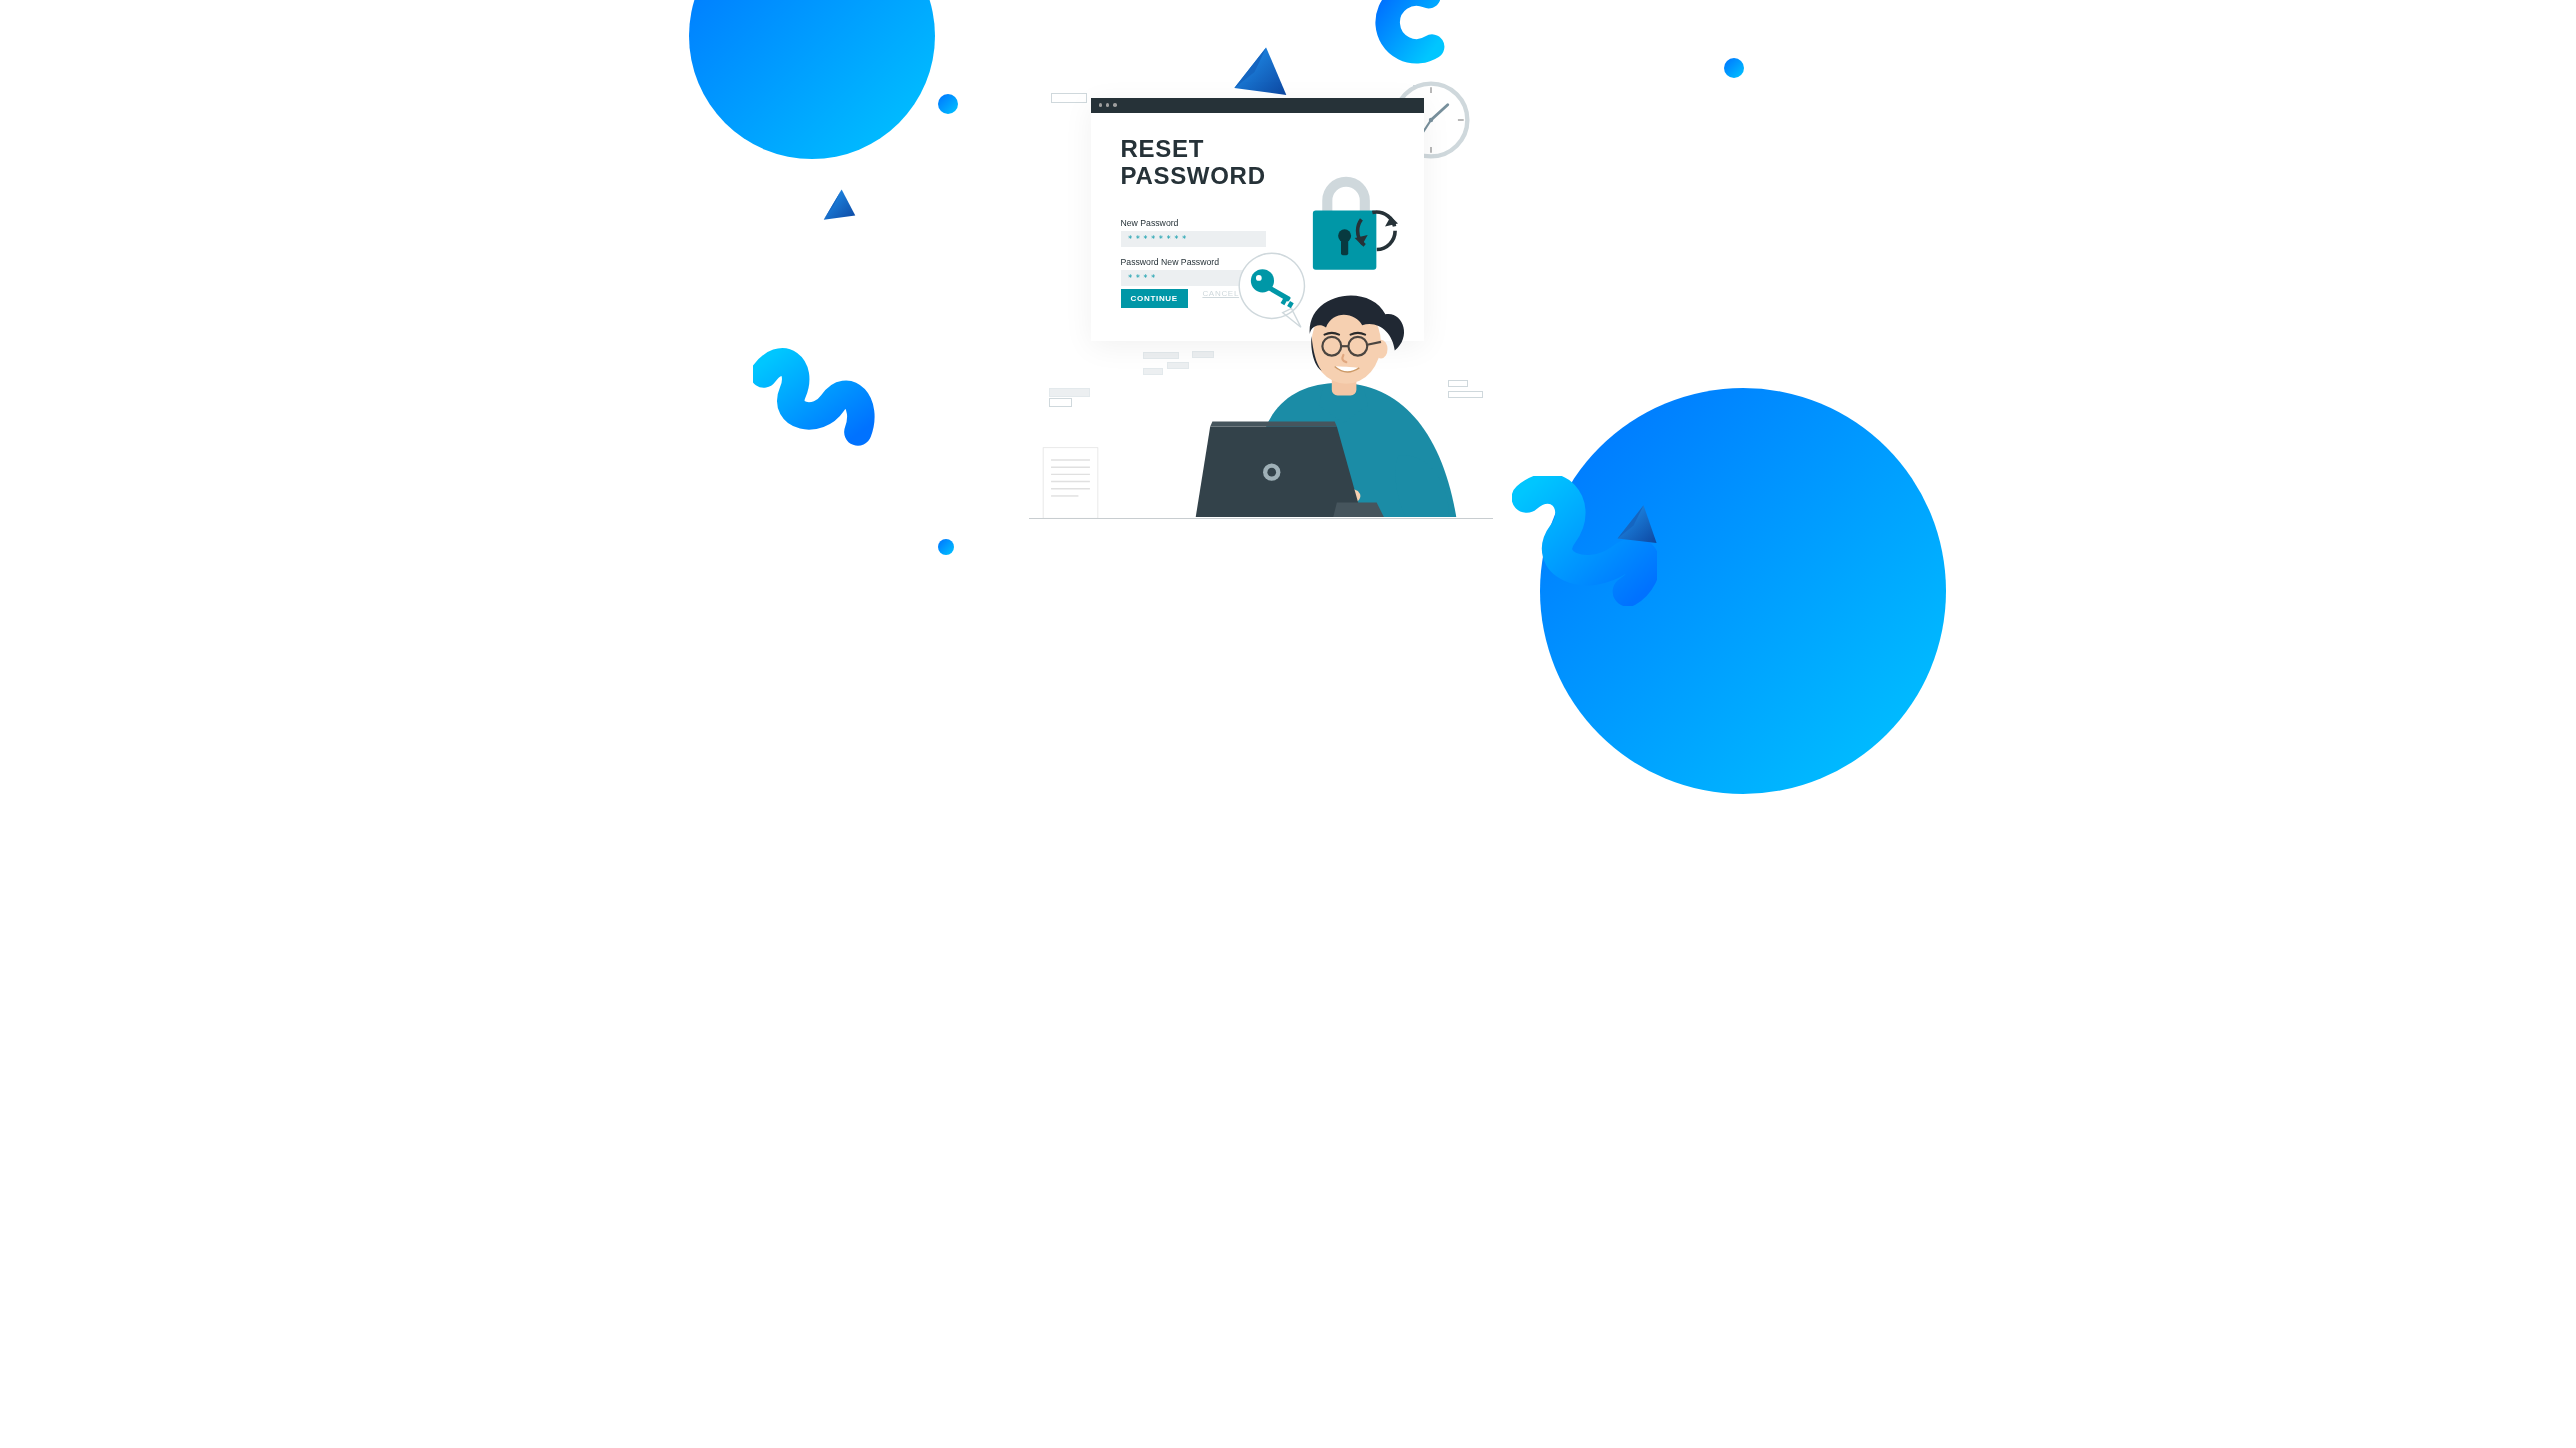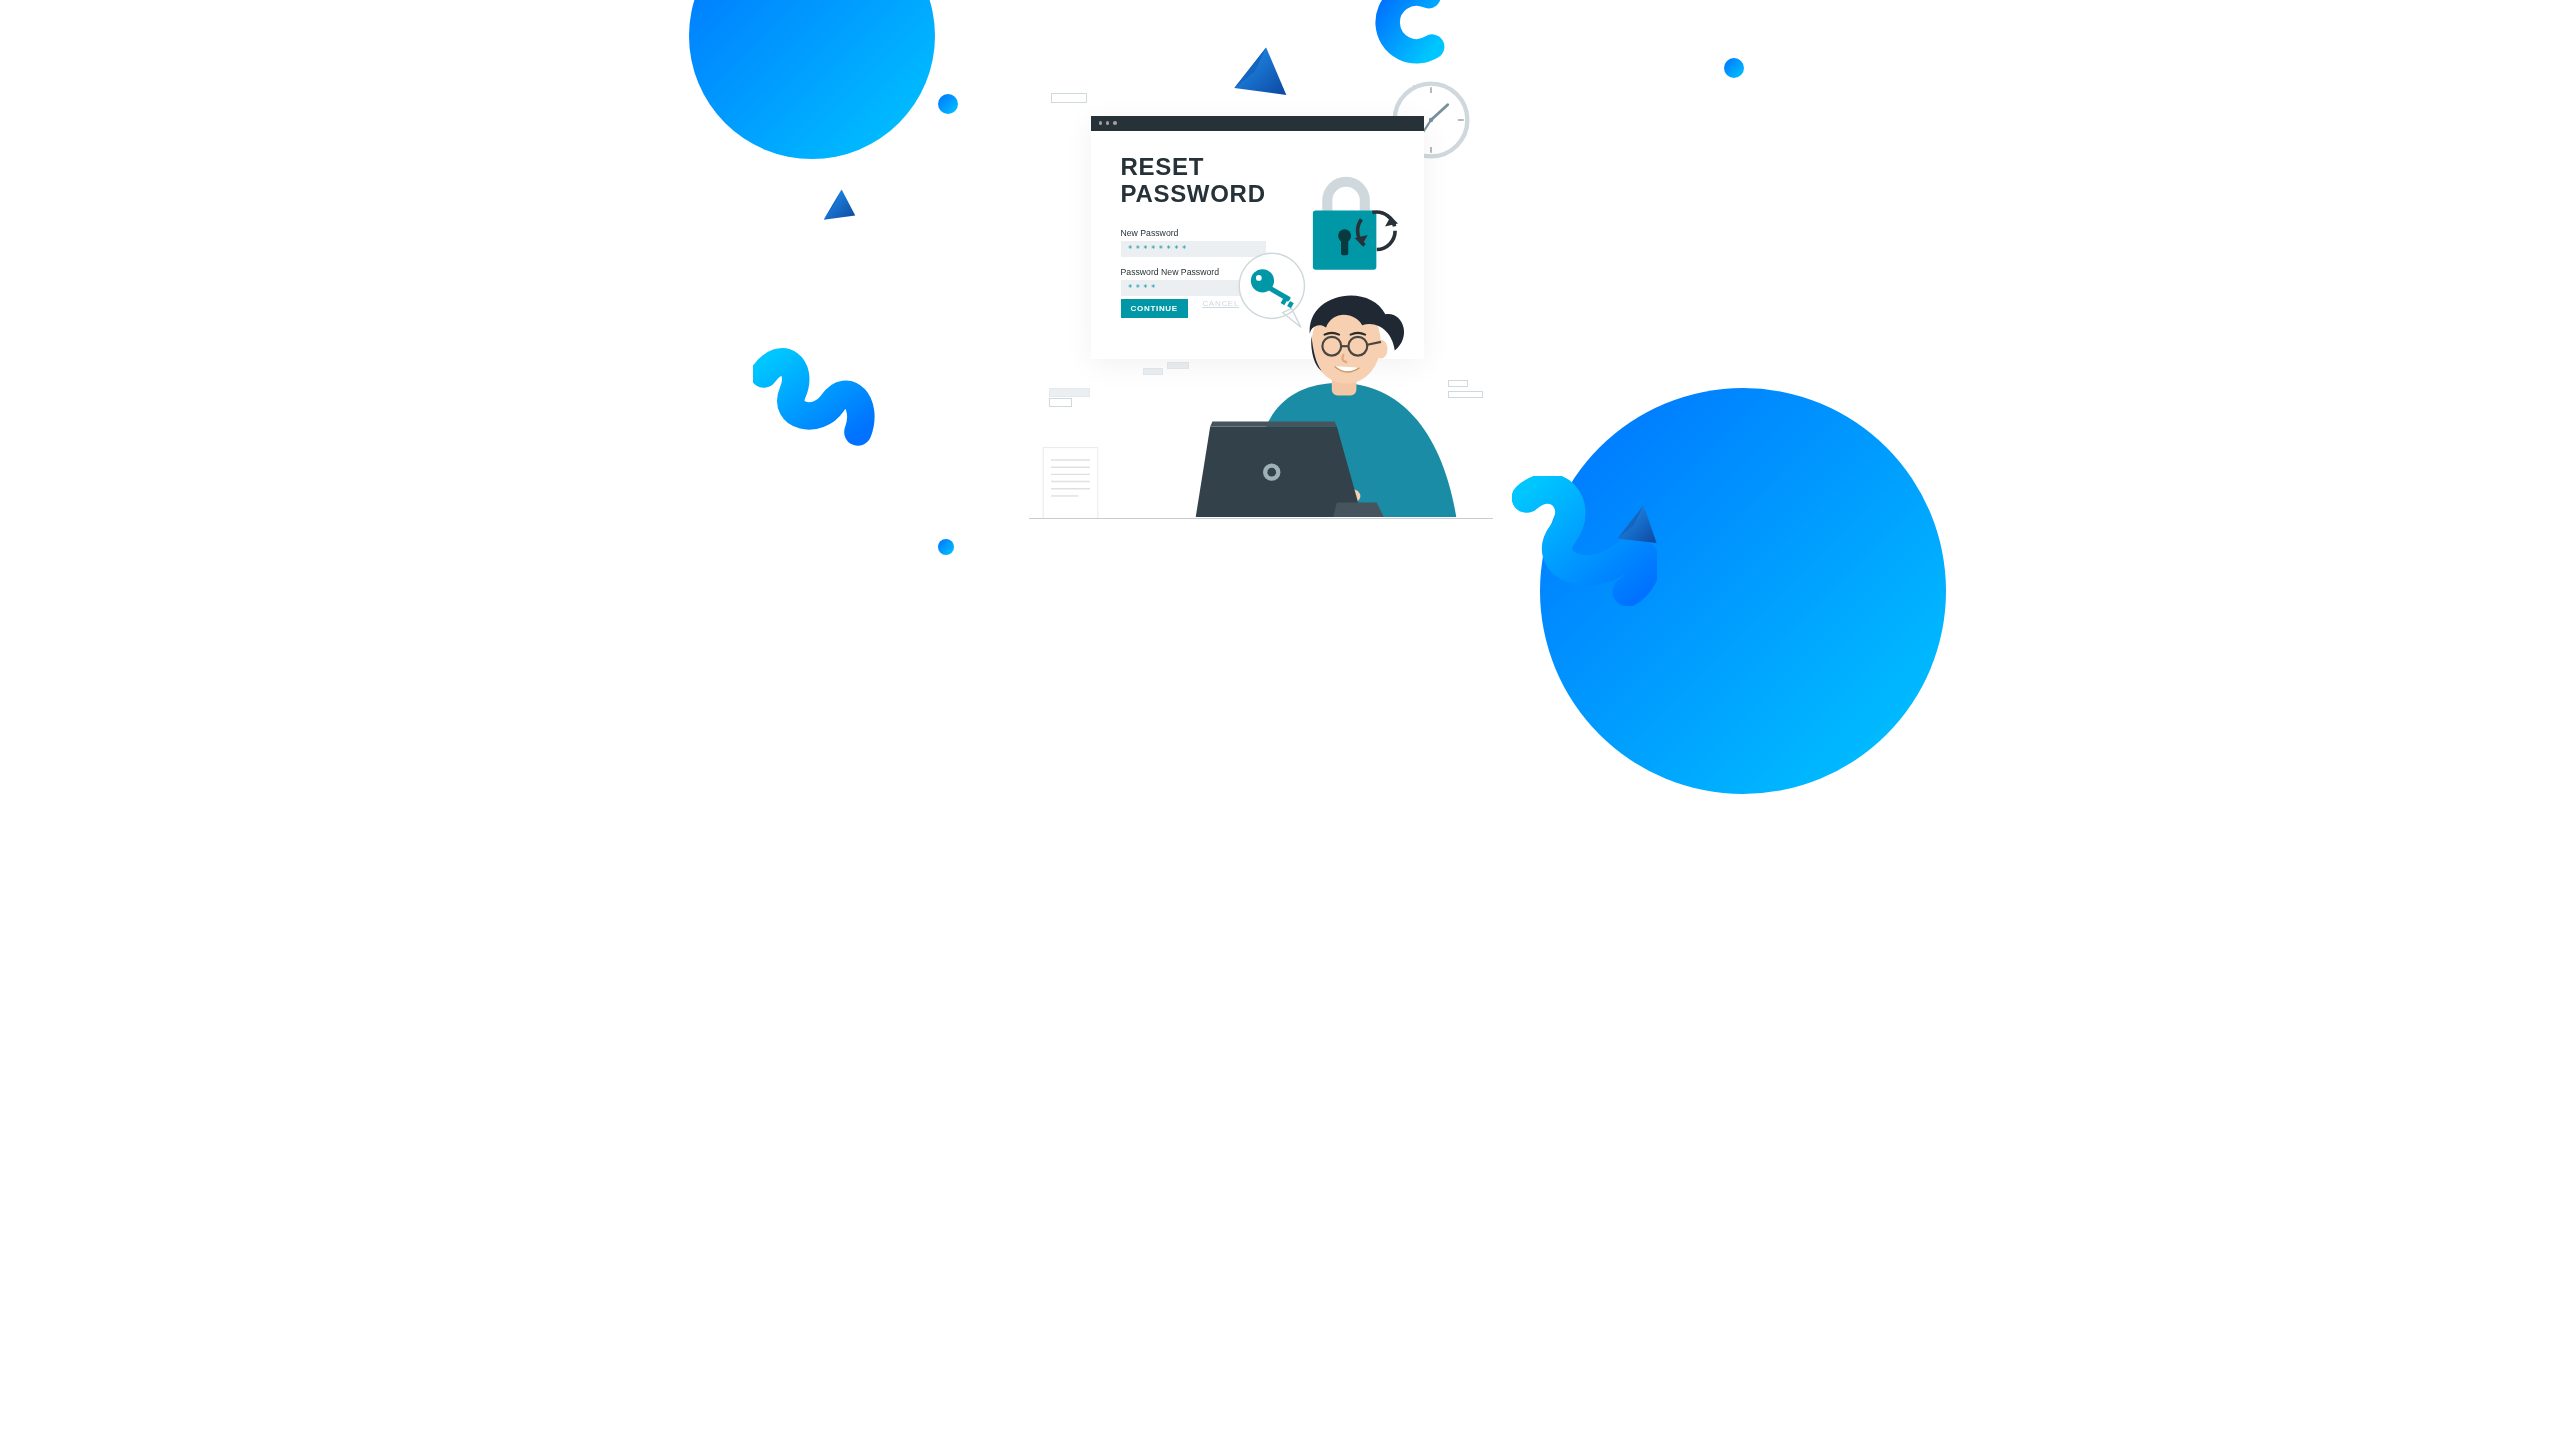--- a/index.html
+++ b/index.html
@@ -53,21 +53,21 @@
   }
   .squiggle-top {
     position: absolute;
     top: -22px; right: 355px;
     width: 101px; height: 94px;
   }
 
   
   .browser {
     position: absolute;
-    top: 116px; left: 330px;
+    top: 98px; left: 330px;
     width: 333px; height: 243px;
     background: #ffffff;
     border: none;
     box-shadow: 0 5.8px 29px rgba(0,0,0,0.06);
   }
   .titlebar {
     height: 14.5px;
     background: #263238;
     display: flex;
     align-items: center;
@@ -81,21 +81,21 @@
   }
   .title {
     font-size: 24px;
     font-weight: 600;
     letter-spacing: 0.7px;
     color: #263238;
     line-height: 1.15;
     font-family: "Trebuchet MS", Arial, sans-serif;
     white-space: pre-line;
   }
-  .field { margin-top: 20px; }
+  .field { margin-top: 28px; }
   .field + .field { margin-top: 10px; }
   .field-label {
     font-size: 8.7px;
     color: #263238;
     font-weight: 400;
     margin-bottom: 2.9px;
   }
   .field-input {
     width: 145px;
     height: 16px;

